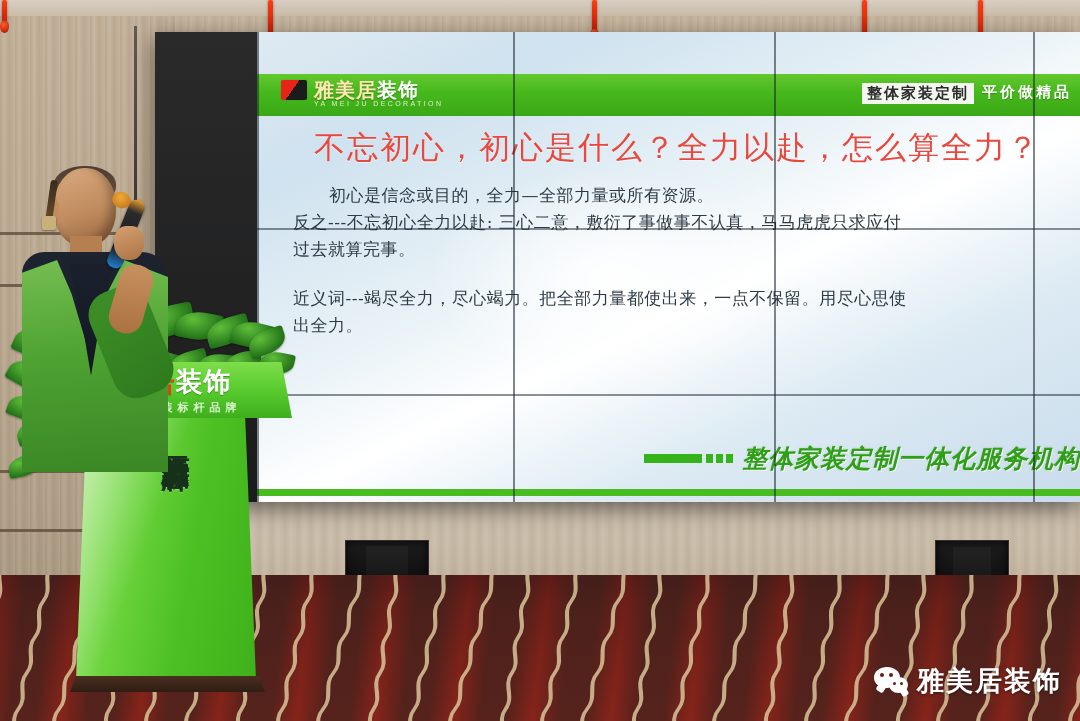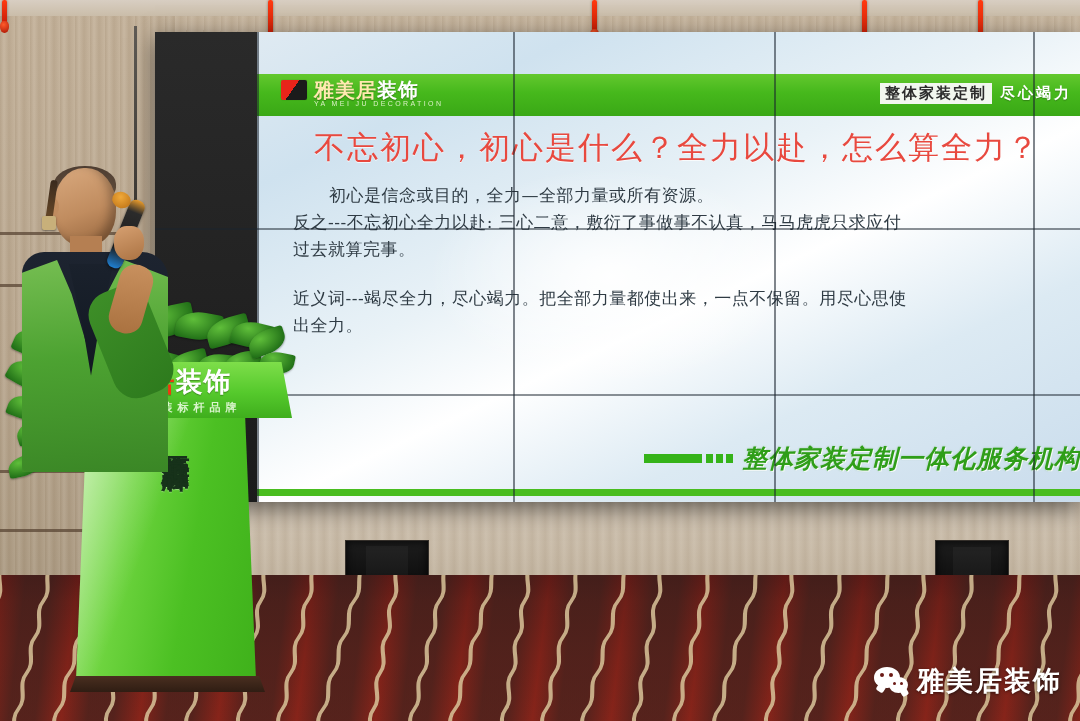--- a/index.html
+++ b/index.html
@@ -55,21 +55,21 @@
     background:linear-gradient(180deg,#63c82e 0%,#46b81c 45%,#3aa816 100%);}
   .band-logo{position:absolute;left:24px;top:6px;display:flex;align-items:center;gap:7px;}
   .logo-mark{width:26px;height:20px;position:relative;border-radius:2px;overflow:hidden;
     box-shadow:0 0 1px rgba(0,0,0,.4);}
   .logo-mark .lm-c{position:absolute;left:0;top:0;width:26px;height:20px;
     background:linear-gradient(125deg,#e8241a 0 46%,#1b1b1b 46% 100%);}
   .logo-cn{font-size:20px;font-weight:bold;color:#fff;letter-spacing:1px;line-height:1;
     text-shadow:0 1px 1px rgba(0,0,0,.3);}
   .logo-cn .orange{color:#ffe9b0;}
   .logo-en{position:absolute;left:57px;top:26px;font-size:7px;color:#d9f0c4;letter-spacing:2.4px;}
-  .band-right{position:absolute;right:8px;top:9px;display:flex;align-items:center;gap:8px;}
+  .band-right{position:absolute;right:8px;top:9px;display:flex;gap:8px;}
   .band-right .boxed{background:#f2f7ef;color:#2c2c2c;font-size:15px;font-weight:bold;
     padding:1px 5px;letter-spacing:2px;}
   .band-right .plain{color:#ffffff;font-size:15px;font-weight:bold;letter-spacing:3px;
     text-shadow:0 1px 1px rgba(0,0,0,.25);}
 
   
   .slide-title{position:absolute;left:40px;top:95px;width:760px;text-align:center;
     font-family:"DejaVu Serif","Liberation Serif",serif;
     font-size:31px;font-weight:normal;color:#e8493f;letter-spacing:2px;
     text-shadow:0 1px 0 rgba(255,255,255,.7);white-space:nowrap;}
@@ -383,21 +383,21 @@
       <div class="slide-band">
         <div class="band-logo">
           <span class="logo-mark">
             <span class="lm-c"></span>
           </span>
           <span class="logo-cn"><span class="orange">雅美居</span><span>装饰</span></span>
         </div>
         <div class="logo-en">YA MEI JU DECORATION</div>
         <div class="band-right">
           <span class="boxed">整体家装定制</span>
-          <span class="plain">尽心竭力</span>
+          <span class="plain">平价做精品</span>
         </div>
       </div>
 
       <div class="slide-title">不忘初心，初心是什么？全力以赴，怎么算全力？</div>
 
       <div class="slide-body">
         <div class="sb-line indent">初心是信念或目的，全力—全部力量或所有资源。</div>
         <div class="sb-line">反之---不忘初心全力以赴: 三心二意，敷衍了事做事不认真，马马虎虎只求应付</div>
         <div class="sb-line">过去就算完事。</div>
         <div class="sb-gap"></div>

